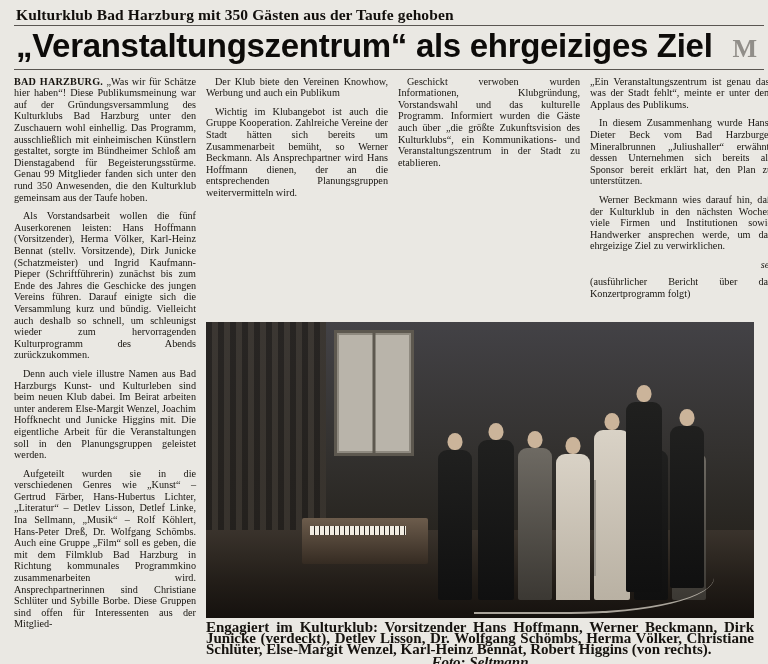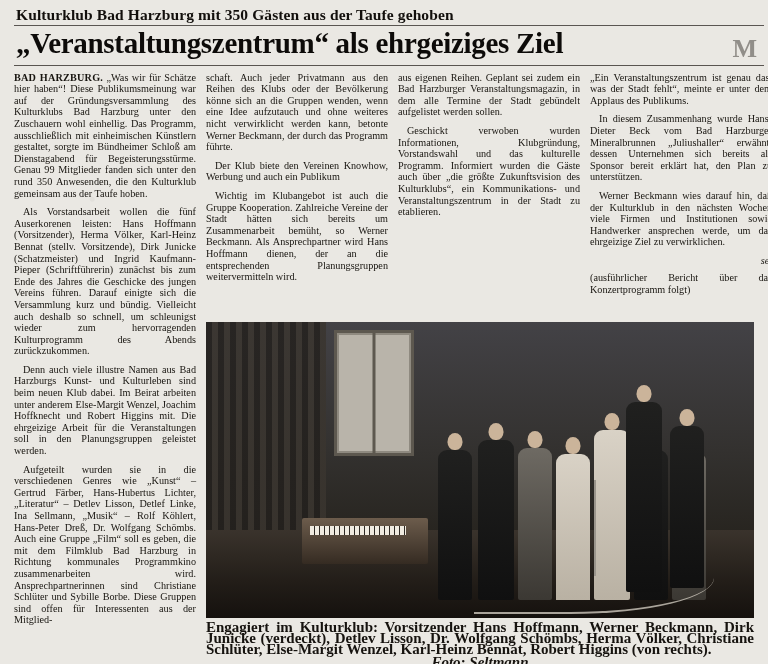--- a/index.html
+++ b/index.html
@@ -36,23 +36,23 @@
     margin: 0 0 2px 2px;
     color: #120f0c;
   }
   .rule {
     height: 1px;
     background: #2a2622;
     margin: 2px 0 3px 0;
     opacity: .75;
   }
   .headline {
-    font-family: Liberation Serif, serif;
-    font-weight: 700;
-    font-size: 29px;
+    font-family: Liberation Sans, sans-serif;
+    font-weight: 700;
+    font-size: 33px;
     line-height: 1.02;
     letter-spacing: -.3px;
     margin: 1px 0 6px 2px;
     color: #0d0b09;
     white-space: nowrap;
   }
   .rule2 {
     height: 1px;
     background: #34302b;
     margin: 3px 0 6px 0;
@@ -224,32 +224,30 @@
   <h1 class="headline">„Veranstaltungszentrum“ als ehrgeiziges Ziel</h1>
   <div class="rule2"></div>
 
   <div class="topmark">M</div>
 
   <div class="cols">
 
     <div class="col">
       <p class="lead"><span class="place">BAD HARZBURG.</span><span> „Was wir für Schätze hier haben“! Diese Publikumsmeinung war auf der Gründungsversammlung des Kulturklubs Bad Harzburg unter den Zuschauern wohl einhellig. Das Programm, ausschließlich mit einheimischen Künstlern gestaltet, sorgte im Bündheimer Schloß am Dienstagabend für Begeisterungsstürme. Genau 99 Mitglieder fanden sich unter den rund 350 Anwesenden, die den Kulturklub gemeinsam aus der Taufe hoben.</span></p>
       <p class="indent">Als Vorstandsarbeit wollen die fünf Auserkorenen leisten: Hans Hoffmann (Vorsitzender), Herma Völker, Karl-Heinz Bennat (stellv. Vorsitzende), Dirk Junicke (Schatzmeister) und Ingrid Kaufmann-Pieper (Schriftführerin) zunächst bis zum Ende des Jahres die Geschicke des jungen Vereins führen. Darauf einigte sich die Versammlung kurz und bündig. Vielleicht auch deshalb so schnell, um schleunigst wieder zum hervorragenden Kulturprogramm des Abends zurückzukommen.</p>
-      <p class="indent">Denn auch viele illustre Namen aus Bad Harzburgs Kunst- und Kulturleben sind beim neuen Klub dabei. Im Beirat arbeiten unter anderem Else-Margit Wenzel, Joachim Hoffknecht und Robert Higgins mit. Die ehrgeizige Arbeit für die Veranstaltungen soll in den Planungsgruppen geleistet werden.</p>
+      <p class="indent">Denn auch viele illustre Namen aus Bad Harzburgs Kunst- und Kulturleben sind beim neuen Klub dabei. Im Beirat arbeiten unter anderem Else-Margit Wenzel, Joachim Hoffknecht und Junicke Higgins mit. Die eigentliche Arbeit für die Veranstaltungen soll in den Planungsgruppen geleistet werden.</p>
       <p class="indent">Aufgeteilt wurden sie in die verschiedenen Genres wie „Kunst“ – Gertrud Färber, Hans-Hubertus Lichter, „Literatur“ – Detlev Lisson, Detlef Linke, Ina Sellmann, „Musik“ – Rolf Köhlert, Hans-Peter Dreß, Dr. Wolfgang Schömbs. Auch eine Gruppe „Film“ soll es geben, die mit dem Filmklub Bad Harzburg in Richtung kommunales Programmkino zusammenarbeiten wird. Ansprechpartnerinnen sind Christiane Schlüter und Sybille Borbe. Diese Gruppen sind offen für Interessenten aus der Mitglied-</p>
     </div>
 
     <div class="col">
-      <p>schaft. Auch jeder Privatmann aus den Reihen des Klubs oder der Bevölkerung könne sich an die Gruppen wenden, wenn eine Idee aufzutauch und ohne weiteres nicht verwirklicht werden kann, betonte Werner Beckmann, der durch das Programm führte.</p>
       <p class="indent">Der Klub biete den Vereinen Knowhow, Werbung und auch ein Publikum</p>
       <p class="indent">Wichtig im Klubangebot ist auch die Gruppe Kooperation. Zahlreiche Vereine der Stadt hätten sich bereits um Zusammenarbeit bemüht, so Werner Beckmann. Als Ansprechpartner wird Hans Hoffmann dienen, der an die entsprechenden Planungsgruppen weitervermitteln wird.</p>
     </div>
 
     <div class="col">
-      <p>aus eigenen Reihen. Geplant sei zudem ein Bad Harzburger Veranstaltungsmagazin, in dem alle Termine der Stadt gebündelt aufgelistet werden sollen.</p>
       <p class="indent">Geschickt verwoben wurden Informationen, Klubgründung, Vorstandswahl und das kulturelle Programm. Informiert wurden die Gäste auch über „die größte Zukunftsvision des Kulturklubs“, ein Kommunikations- und Veranstaltungszentrum in der Stadt zu etablieren.</p>
     </div>
 
     <div class="col col4">
       <p>„Ein Veranstaltungszentrum ist genau das, was der Stadt fehlt“, meinte er unter dem Applaus des Publikums.</p>
       <p class="indent">In diesem Zusammenhang wurde Hans-Dieter Beck vom Bad Harzburger Mineralbrunnen „Juliushaller“ erwähnt, dessen Unternehmen sich bereits als Sponsor bereit erklärt hat, den Plan zu unterstützen.</p>
       <p class="indent">Werner Beckmann wies darauf hin, daß der Kulturklub in den nächsten Wochen viele Firmen und Institutionen sowie Handwerker ansprechen werde, um das ehrgeizige Ziel zu verwirklichen.</p>
       <div class="sig">sel</div>
       <p>(ausführlicher Bericht über das Konzertprogramm folgt)</p>
     </div>

